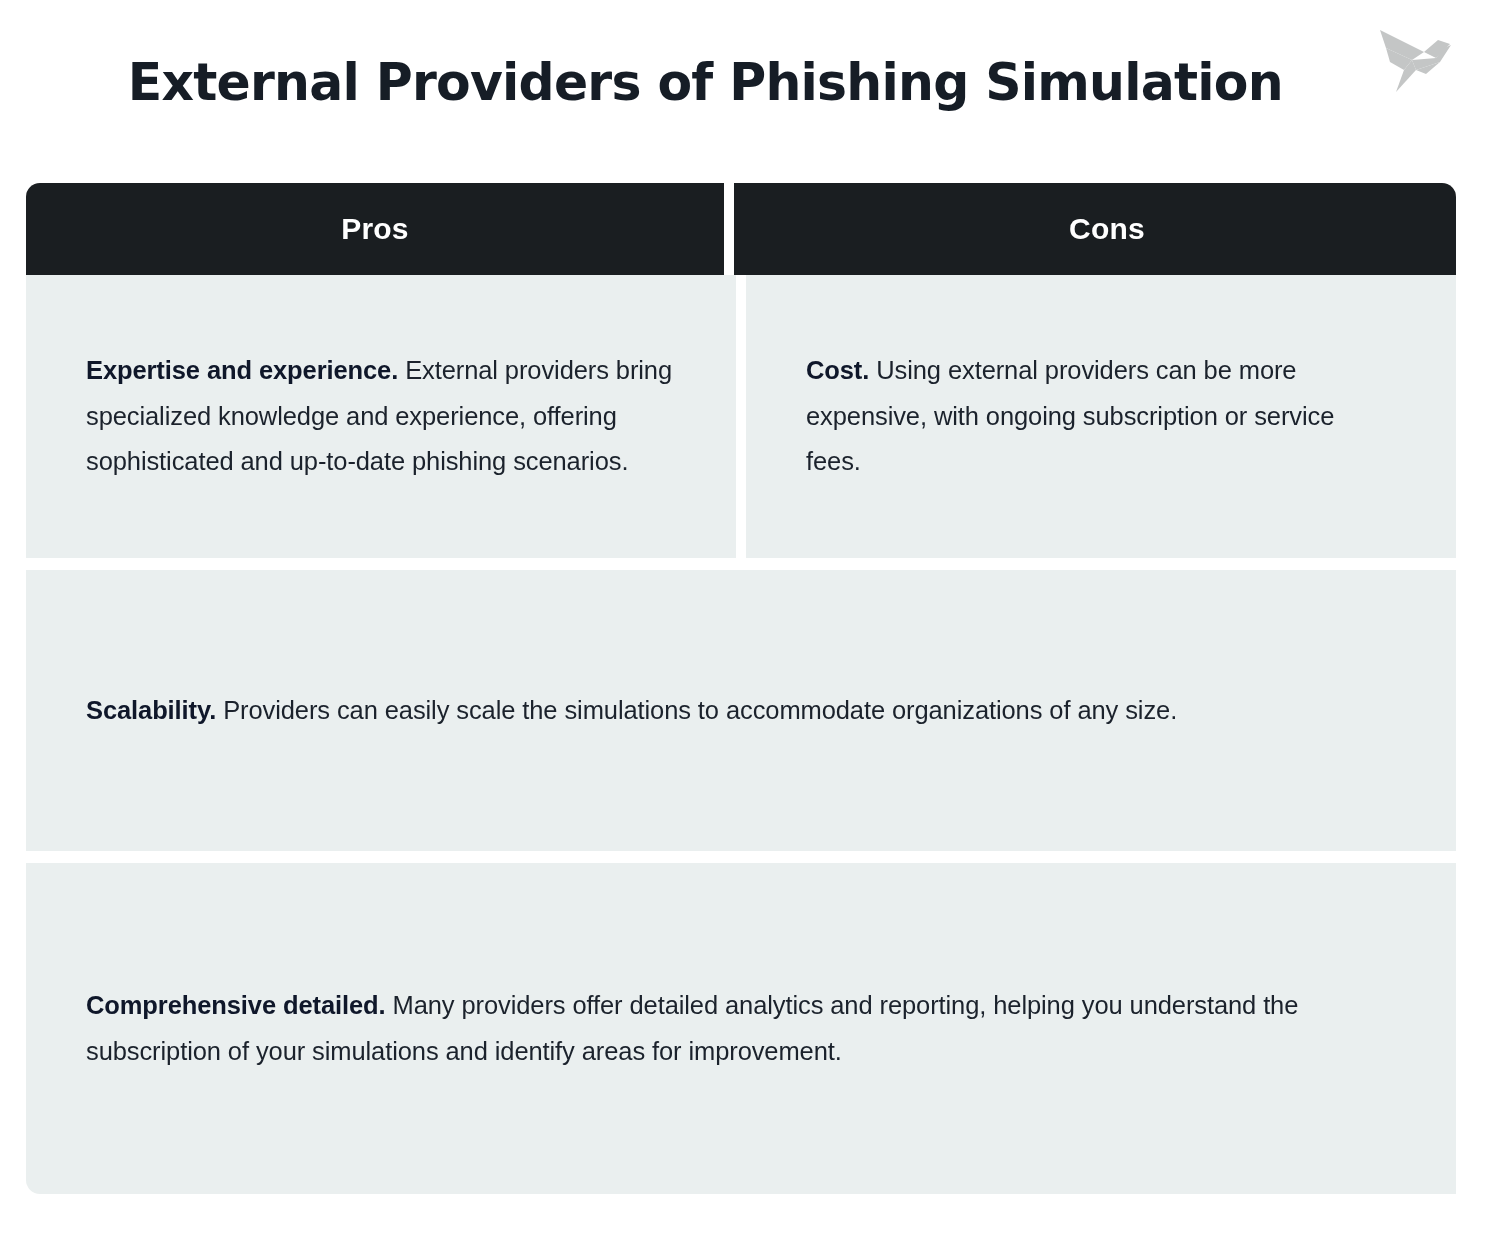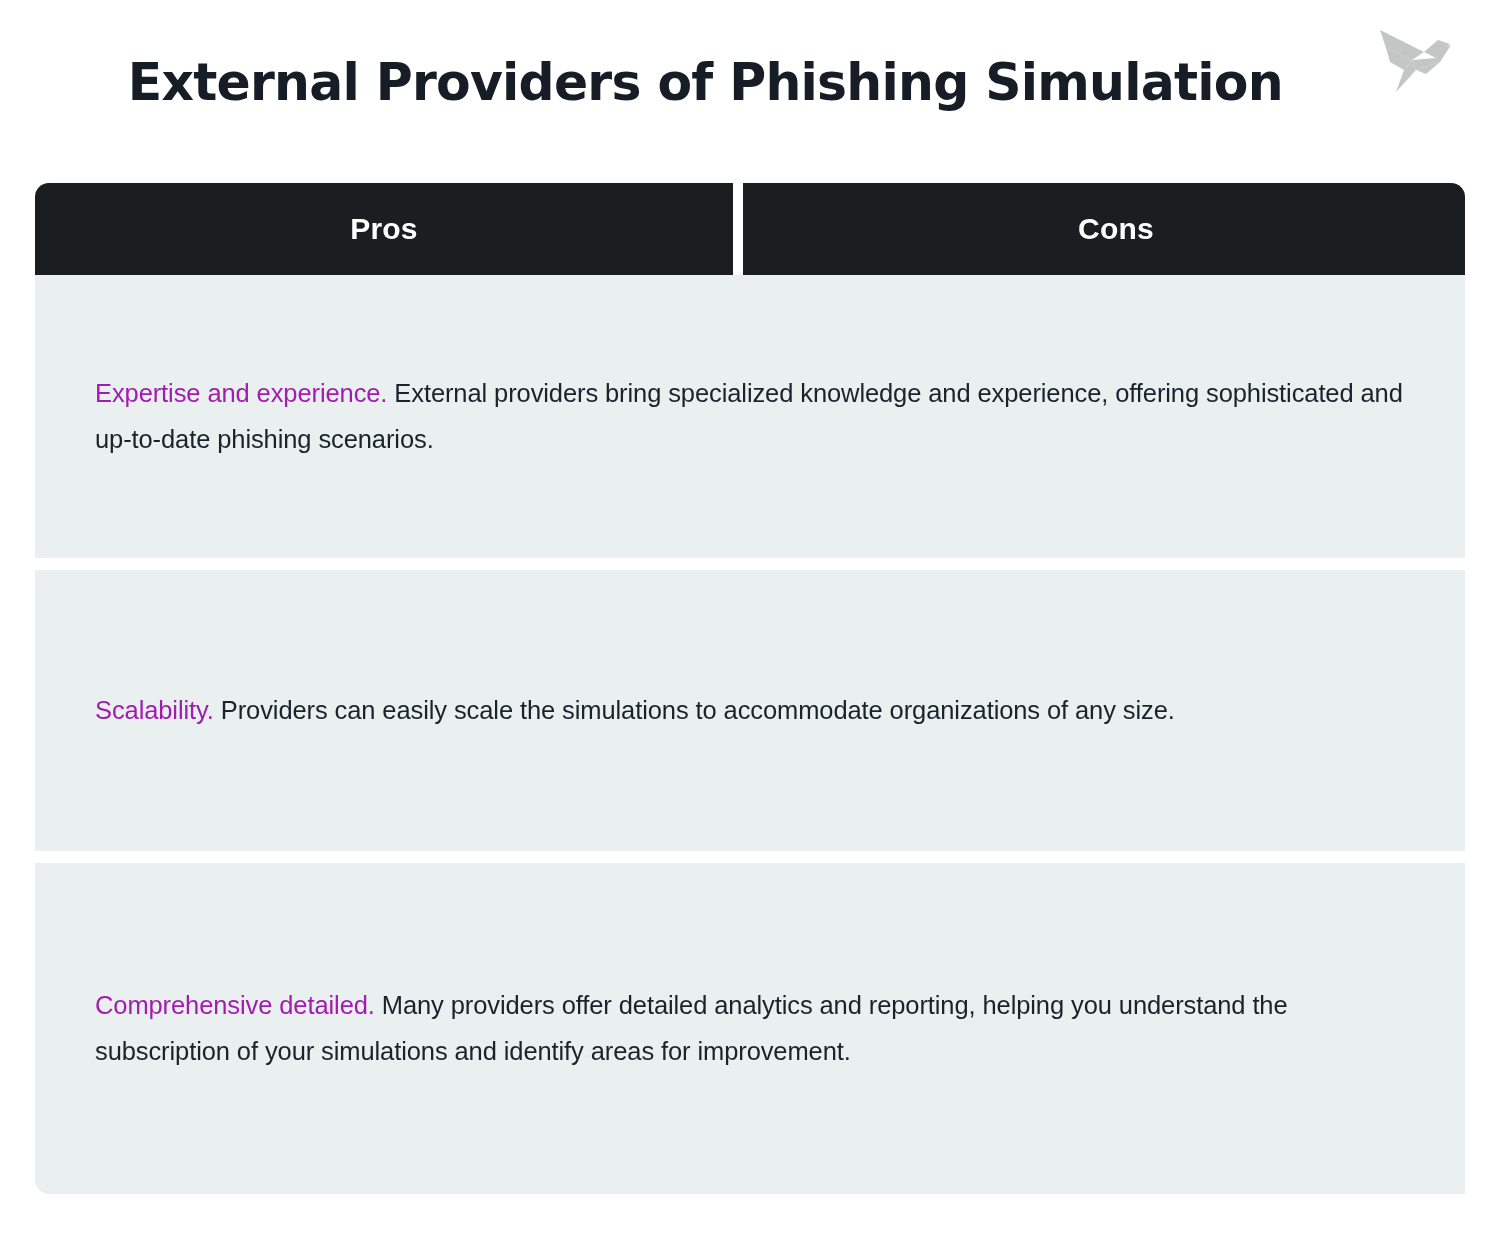--- a/index.html
+++ b/index.html
@@ -44,21 +44,21 @@
     color: #161d26;
     padding-right: 60px;
     white-space: nowrap;
     display: inline-block;
     transform: scaleX(0.97);
   }
 
   
   .table {
     position: absolute;
-    left: 35px;
+    left: 26px;
     top: 183px;
     width: 1430px;
   }
 
   .table-head {
     display: flex;
     gap: 10px;
   }
   .head-cell {
     flex: 1 1 0;
@@ -98,22 +98,22 @@
   .row-3 .cell.left  { border-radius: 0 0 0 14px; }
   .row-3 .cell.right { border-radius: 0 0 14px 0; }
 
   .cell-text {
     font-size: 25.5px;
     line-height: 1.78;
     color: #1b222c;
     letter-spacing: -0.1px;
   }
   .cell-text .lead {
-    font-weight: 400;
-    color: #a21caf;
+    font-weight: 700;
+    color: #0f172a;
   }
 </style>
 </head>
 <body>
 
 <div class="logo-wrap">
   <svg viewBox="0 0 120 96" xmlns="http://www.w3.org/2000/svg">
     <g fill="#c4c6c6">
       <polygon points="28,16 72,38 60,46 34,34"></polygon>
       <polygon points="72,38 86,26 98,30 84,44"></polygon>
@@ -141,20 +141,25 @@
   </div>
 
   <div class="table-body">
 
     <div class="table-row row-1">
       <div class="cell left">
         <p class="cell-text">
           <span class="lead">Expertise and experience.</span><span> External providers bring specialized knowledge and experience, offering sophisticated and up-to-date phishing scenarios.</span>
         </p>
       </div>
+      <div class="cell right">
+        <p class="cell-text">
+          <span class="lead">Cost.</span><span> Using external providers can be more expensive, with ongoing subscription or service fees.</span>
+        </p>
+      </div>
     </div>
 
     <div class="table-row row-2">
       <div class="cell left">
         <p class="cell-text">
           <span class="lead">Scalability.</span><span> Providers can easily scale the simulations to accommodate organizations of any size.</span>
         </p>
       </div>
     </div>
 

